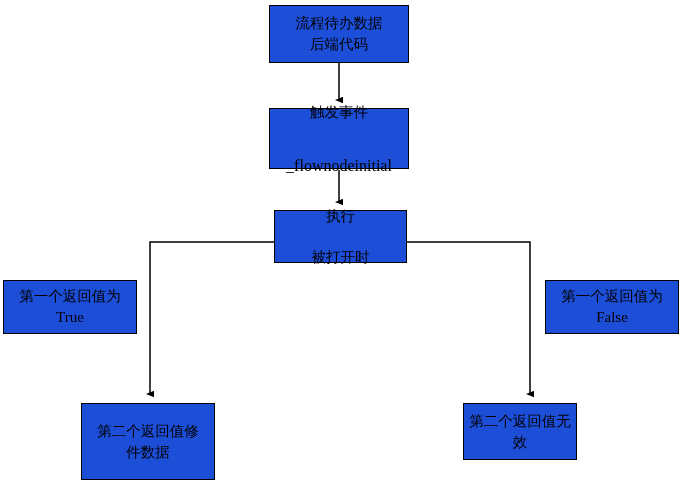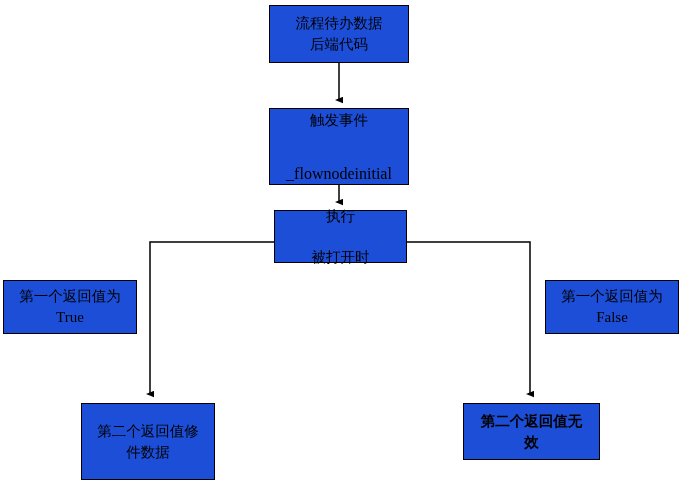--- a/index.html
+++ b/index.html
@@ -78,21 +78,21 @@
     <path d="M 274 242 L 150 242 L 150 394" fill="none" stroke="#000000" stroke-width="1.5" marker-end="url(#arrowhead)"></path>
 
     <path d="M 407 242 L 530 242 L 530 394" fill="none" stroke="#000000" stroke-width="1.5" marker-end="url(#arrowhead)"></path>
   </svg>
 
   <div class="node" style="left:269px; top:5px; width:140px; height:58px;">
     <div class="line-cn">流程待办数据</div>
     <div class="line-cn">后端代码</div>
   </div>
 
-  <div class="node" style="left:269px; top:108px; width:140px; height:77px;">
+  <div class="node" style="left:269px; top:108px; width:140px; height:61px;">
     <div class="line-cn">触发事件</div>
     <div class="line-mono">_flownodeinitial</div>
   </div>
 
   <div class="node" style="left:274px; top:210px; width:133px; height:53px;gap:20px;">
     <div class="line-cn">执行</div>
     <div class="line-cn">被打开时</div>
   </div>
 
   <div class="node" style="left:3px; top:280px; width:134px; height:54px;">
@@ -103,18 +103,18 @@
   <div class="node" style="left:545px; top:280px; width:134px; height:54px;">
     <div class="line-cn">第一个返回值为</div>
     <div class="line-bool">False</div>
   </div>
 
   <div class="node" style="left:81px; top:403px; width:134px; height:77px;">
     <div class="line-cn">第二个返回值修</div>
     <div class="line-cn">件数据</div>
   </div>
 
-  <div class="node" style="left:463px; top:403px; width:137px; height:57px;font-weight:bold;">
+  <div class="node" style="left:463px; top:403px; width:114px; height:57px;">
     <div class="line-cn">第二个返回值无</div>
     <div class="line-cn">效</div>
   </div>
 
 </div>
 
 </body></html>

